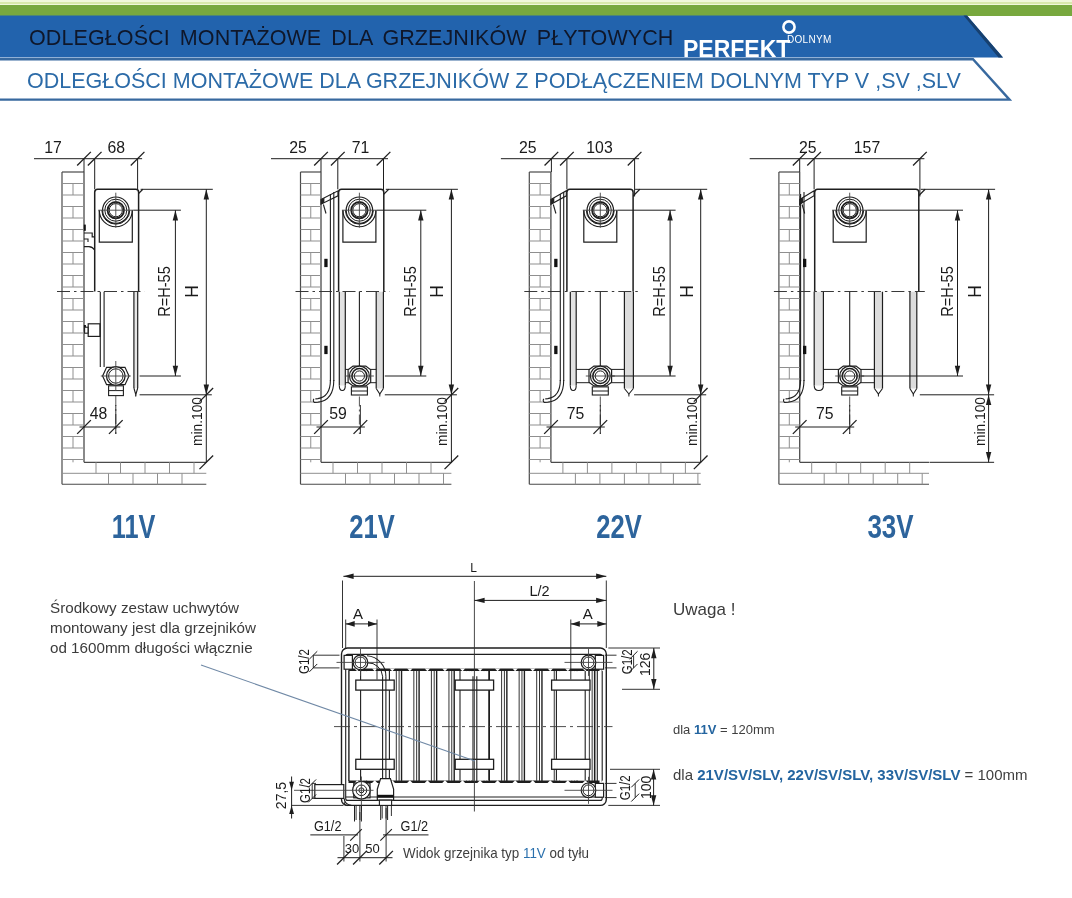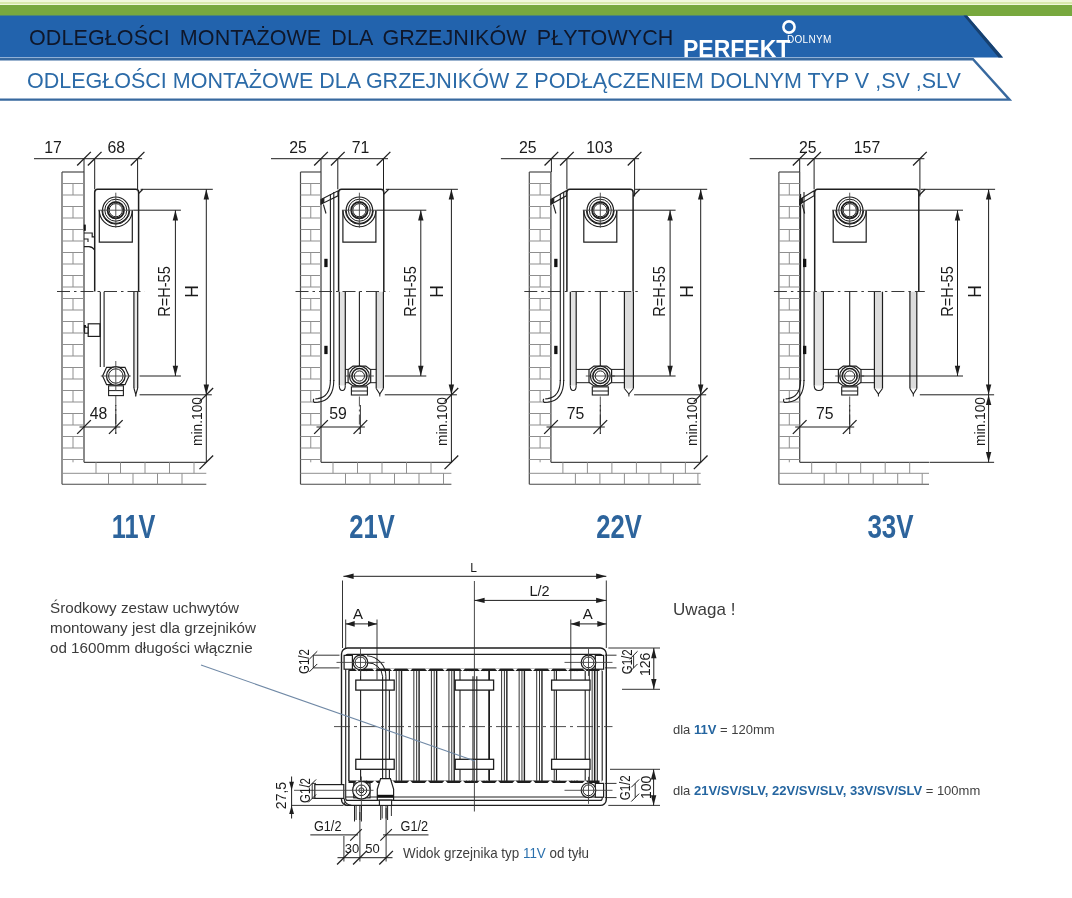--- a/index.html
+++ b/index.html
@@ -1007,14 +1007,14 @@
 <text x="403" y="857.5" font-family="Liberation Sans, sans-serif" font-size="15" fill="#3f3f3f" text-anchor="start" textLength="186" lengthAdjust="spacingAndGlyphs">Widok grzejnika typ <tspan fill="#2a70ad">11V</tspan> od tyłu</text>
     </svg>
 
 <div style="position:absolute;left:50px;top:598px;font-size:15.2px;line-height:20px;color:#3c3c3c">Środkowy zestaw uchwytów<br>montowany jest dla grzejników<br>od 1600mm długości włącznie</div>
 
 <div style="position:absolute;left:673px;top:600px;font-size:17px;color:#3c3c3c">Uwaga !</div>
 
 
 <div style="position:absolute;left:673px;top:722px;font-size:13px;color:#3f3f3f">dla <b style="color:#2465a0">11V</b> = 120mm</div>
 
-<div style="position:absolute;left:673px;top:783px;font-size:13px;color:#3f3f3f">dla <b style="color:#2465a0">21V/SV/SLV, 22V/SV/SLV, 33V/SV/SLV</b> = 100mm</div>
+<div style="position:absolute;left:673px;top:766px;font-size:15px;color:#3f3f3f">dla <b style="color:#2465a0">21V/SV/SLV, 22V/SV/SLV, 33V/SV/SLV</b> = 100mm</div>
 
 </div>
 </body></html>

